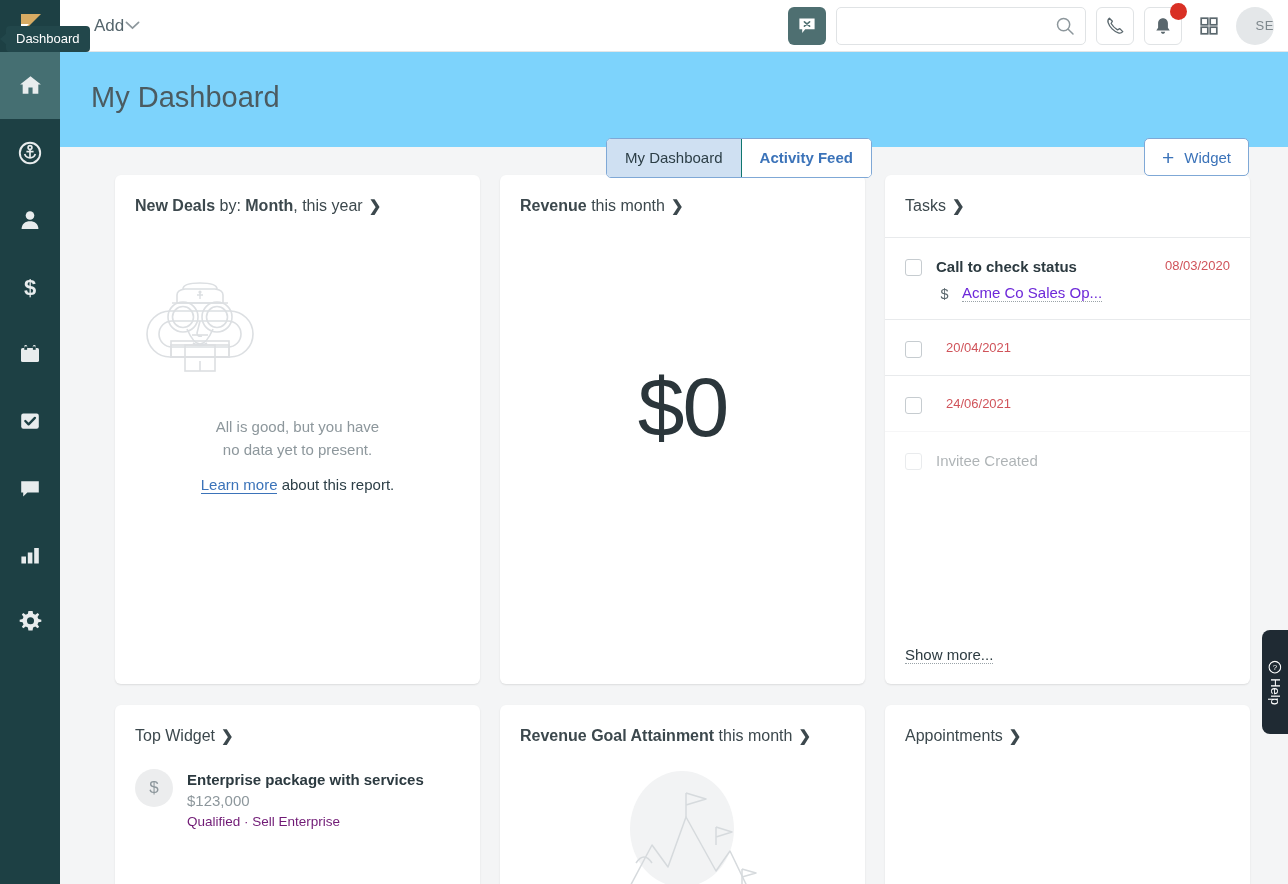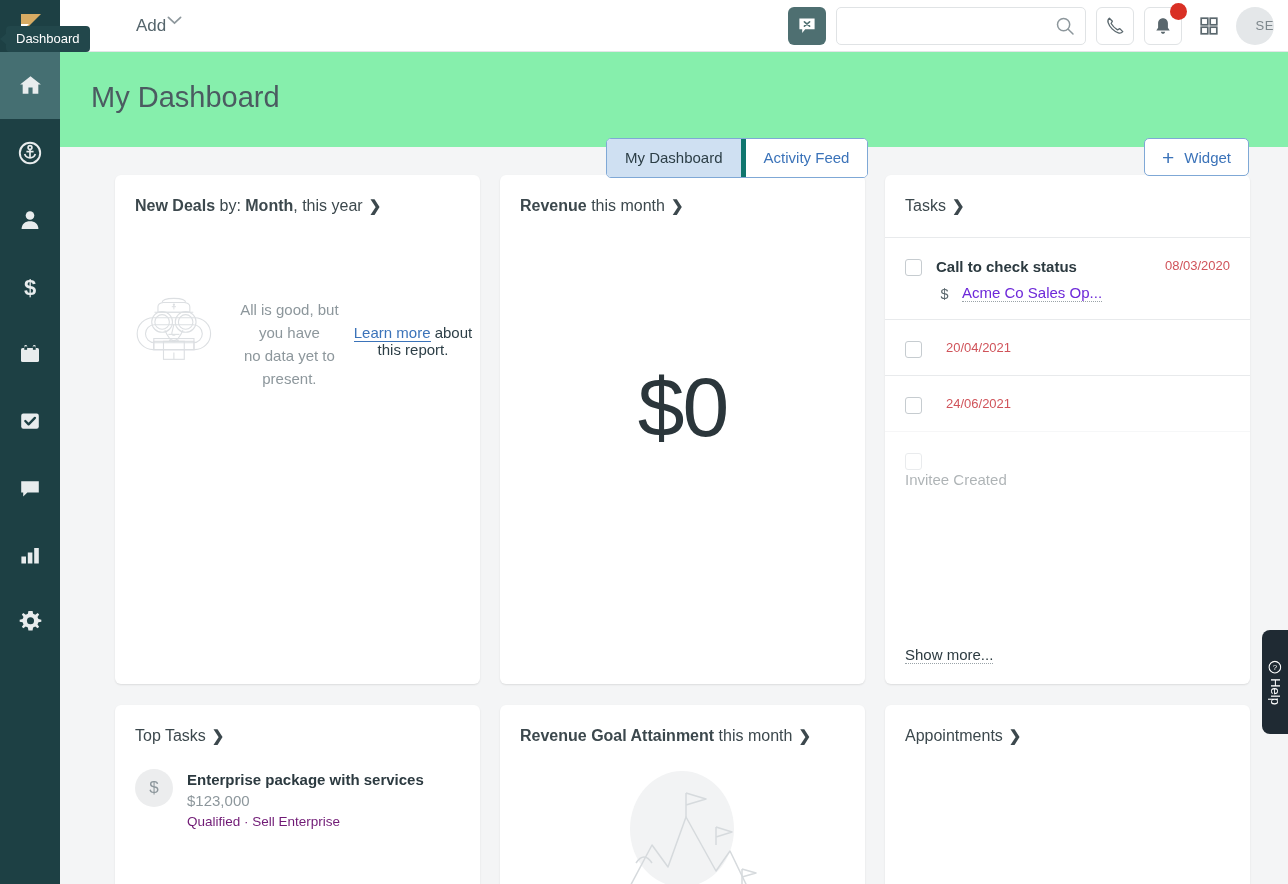--- a/index.html
+++ b/index.html
@@ -29,22 +29,22 @@
   }
   .rail-item.active { background: #456f72; }
   .rail-item svg { fill: #e8eced; }
   
   #topbar {
     position: absolute; left: 60px; top: 0; width: 1228px; height: 52px;
     background: #fff; border-bottom: 1px solid #e3e6e8;
     display: flex; align-items: center; z-index: 30;
   }
   #add-btn {
-    display: flex; align-items: flex-start; gap: 1px;
-    margin-left: 76px; cursor: pointer;
+    display: flex; align-items: center; gap: 1px;
+    margin-left: 34px; cursor: pointer;
   }
   #add-btn .lbl { font-size: 17px; color: #55656c; }
   #topbar-right {
     margin-left: auto; display: flex; align-items: center; gap: 10px;
     padding-right: 14px;
   }
   .sq-btn {
     width: 38px; height: 38px; border-radius: 6px;
     display: flex; align-items: center; justify-content: center;
     cursor: pointer; position: relative;
@@ -65,21 +65,21 @@
   }
   #avatar {
     width: 38px; height: 38px; border-radius: 50%; background: #e4e7e9;
     display: flex; align-items: center; justify-content: flex-end;
     font-size: 13px; color: #7d878c; letter-spacing: 0.6px; cursor: pointer;
   }
   #grid-btn { width: 34px; height: 38px; display:flex; align-items:center; justify-content:center; cursor:pointer;}
   
   #page-header {
     position: absolute; left: 60px; top: 52px; width: 1228px; height: 95px;
-    background: #86efac;
+    background: #7dd3fc;
     display: flex; align-items: center; z-index: 20;
   }
   #page-title {
     position: absolute; left: 31px; top: 29px;
     font-size: 29px; font-weight: 400; color: #4b5b61;
   }
   #tooltip {
     position: absolute; left: 6px; top: 26px;
     background: #22474b; color: #fff; font-size: 13px;
     padding: 5px 10px 6px 10px; border-radius: 4px; z-index: 45;
@@ -93,21 +93,21 @@
   #tabs {
     position: absolute; left: 546px; top: 86px;
     display: flex; border: 1px solid #7fa8d6; border-radius: 5px; overflow: hidden;
     background: #fff;
   }
   .tab {
     padding: 0 18px; height: 38px; line-height: 38px;
     font-size: 15px; cursor: pointer; background: #fff; color: #3b73b9;
   }
   .tab.active { background: #cfe0f2; color: #2c3e46; }
-  .tab + .tab { border-left: 5px solid #0f766e; }
+  .tab + .tab { border-left: 1px solid #0f766e; font-weight: bold; }
   #widget-btn {
     position: absolute; right: 39px; top: 86px;
     height: 38px; padding: 0 17px; border: 1px solid #7fa8d6; border-radius: 5px;
     background: #fff; color: #3b73b9; font-size: 15px;
     display: flex; align-items: center; gap: 10px; cursor: pointer;
   }
   
   #grid {
     position: absolute; left: 60px; top: 147px; width: 1228px; height: 737px;
     padding: 28px 39px 0 55px;
@@ -123,21 +123,21 @@
   .card.bottom { height: 300px; }
   .card-head {
     padding: 22px 20px 0 20px; font-size: 16px; color: #3c484d;
     display: flex; align-items: center; flex-wrap: wrap;
   }
   .card-head .b { font-weight: bold; }
   .card-head .n { font-weight: normal; }
   .chev { margin-left: 6px; font-weight: bold; font-size: 15px; color:#3c484d; }
   
   .empty-wrap {
-    display: flex; flex-direction: row; align-items: center;
+    display: flex; flex-direction: column; 
     padding-top: 58px;
   }
   .empty-text {
     margin-top: 22px; text-align: center; font-size: 15px; color: #8d979c; line-height: 23px;
   }
   .empty-link { margin-top: 15px; font-size: 15px; color: #2c3e46; text-align:center;}
   .empty-link a { color: #3b73b9; text-decoration: none; border-bottom: 1px solid #3b73b9; cursor: pointer;}
   
   .big-number {
     text-align: center; font-size: 84px; color: #2b363b; font-weight: 400;
@@ -153,21 +153,21 @@
     width: 17px; height: 17px; border: 1px solid #c6ccd0; border-radius: 3px;
     margin-right: 14px; margin-top: 2px; flex: none; cursor: pointer; background: #fff;
   }
   .task-main { flex: 1; }
   .task-title { font-size: 15px; font-weight: bold; color: #2c3a40; line-height: 20px; }
   .task-sub { margin-top: 7px; display: flex; align-items: center; gap: 9px; }
   .task-sub .lnk {
     font-size: 15px; color: #6d28d9; border-bottom: 1px dotted #9aa3a8; cursor: pointer;
   }
   .task-date { font-size: 13px; color: #d0535a; margin-left: 10px; white-space: nowrap; padding-top:1px;}
-  .task-row.faded { opacity: 0.38; padding-bottom: 40px; flex-direction: column; }
+  .task-row.faded { opacity: 0.38; padding-bottom: 40px; }
   .task-row.faded .task-title { font-weight: normal; }
   #show-more {
     position: absolute; left: 20px; bottom: 20px;
     font-size: 15px; color: #2c3a40; border-bottom: 1px dotted #9aa3a8; cursor: pointer;
   }
   
   .deal-row { display: flex; padding: 24px 20px 0 20px; }
   .deal-icon {
     width: 38px; height: 38px; border-radius: 50%; background: #ecedee;
     display: flex; align-items: center; justify-content: center;
@@ -426,21 +426,21 @@
       <div class="task-main">
         <div class="task-title">Invitee Created</div>
       </div>
     </div>
 
     <div id="show-more">Show more...</div>
   </div>
 
   <div class="card bottom">
     <div class="card-head">
-      <span class="n">Top Tasks</span>
+      <span class="n">Top Widget</span>
       <span class="chev">❯</span>
     </div>
     <div class="deal-row">
       <div class="deal-icon">$</div>
       <div>
         <div class="deal-title">
           <span>Enterprise package with services</span>
           <span class="amt">$123,000</span>
         </div>
         <div class="deal-meta">Qualified · Sell Enterprise</div>

